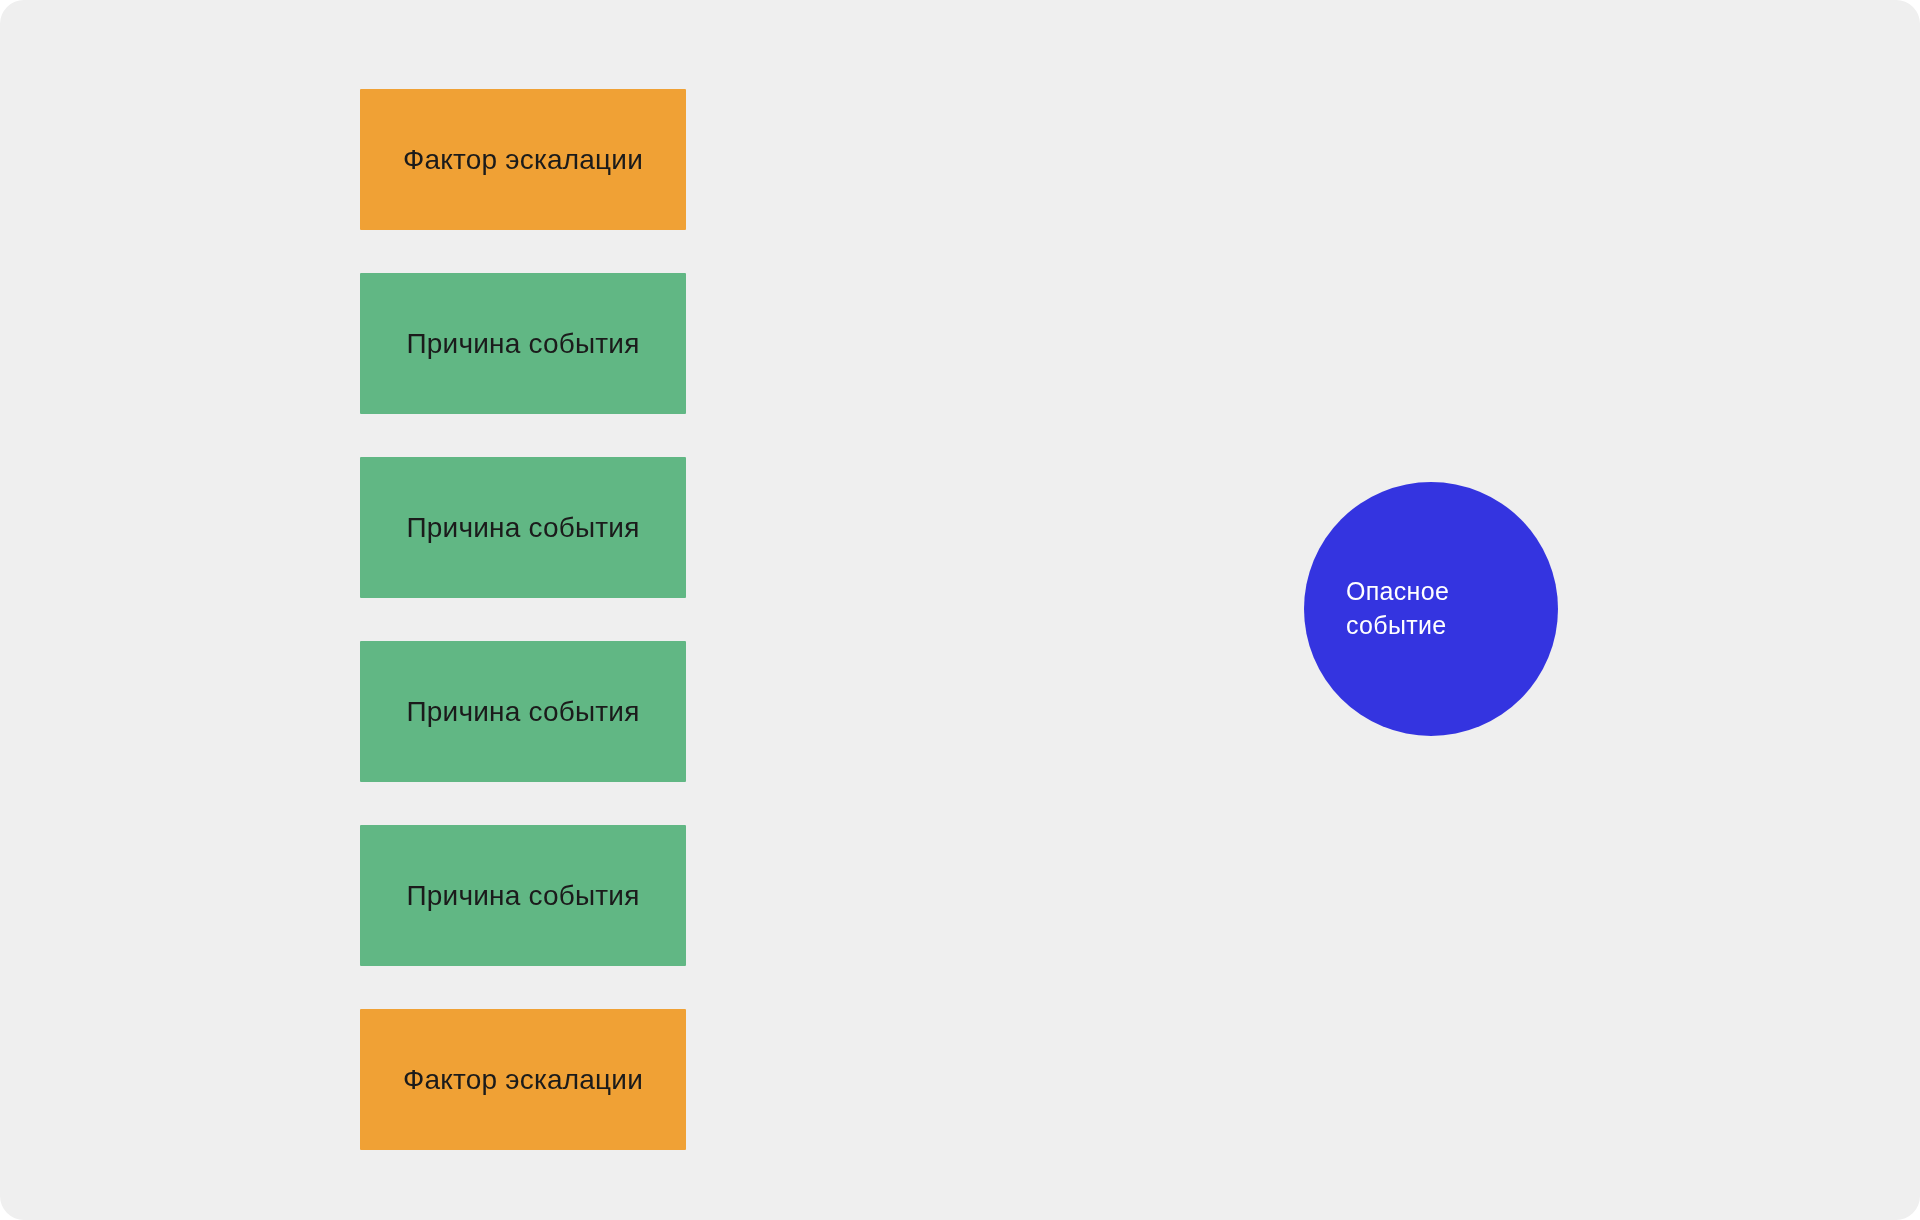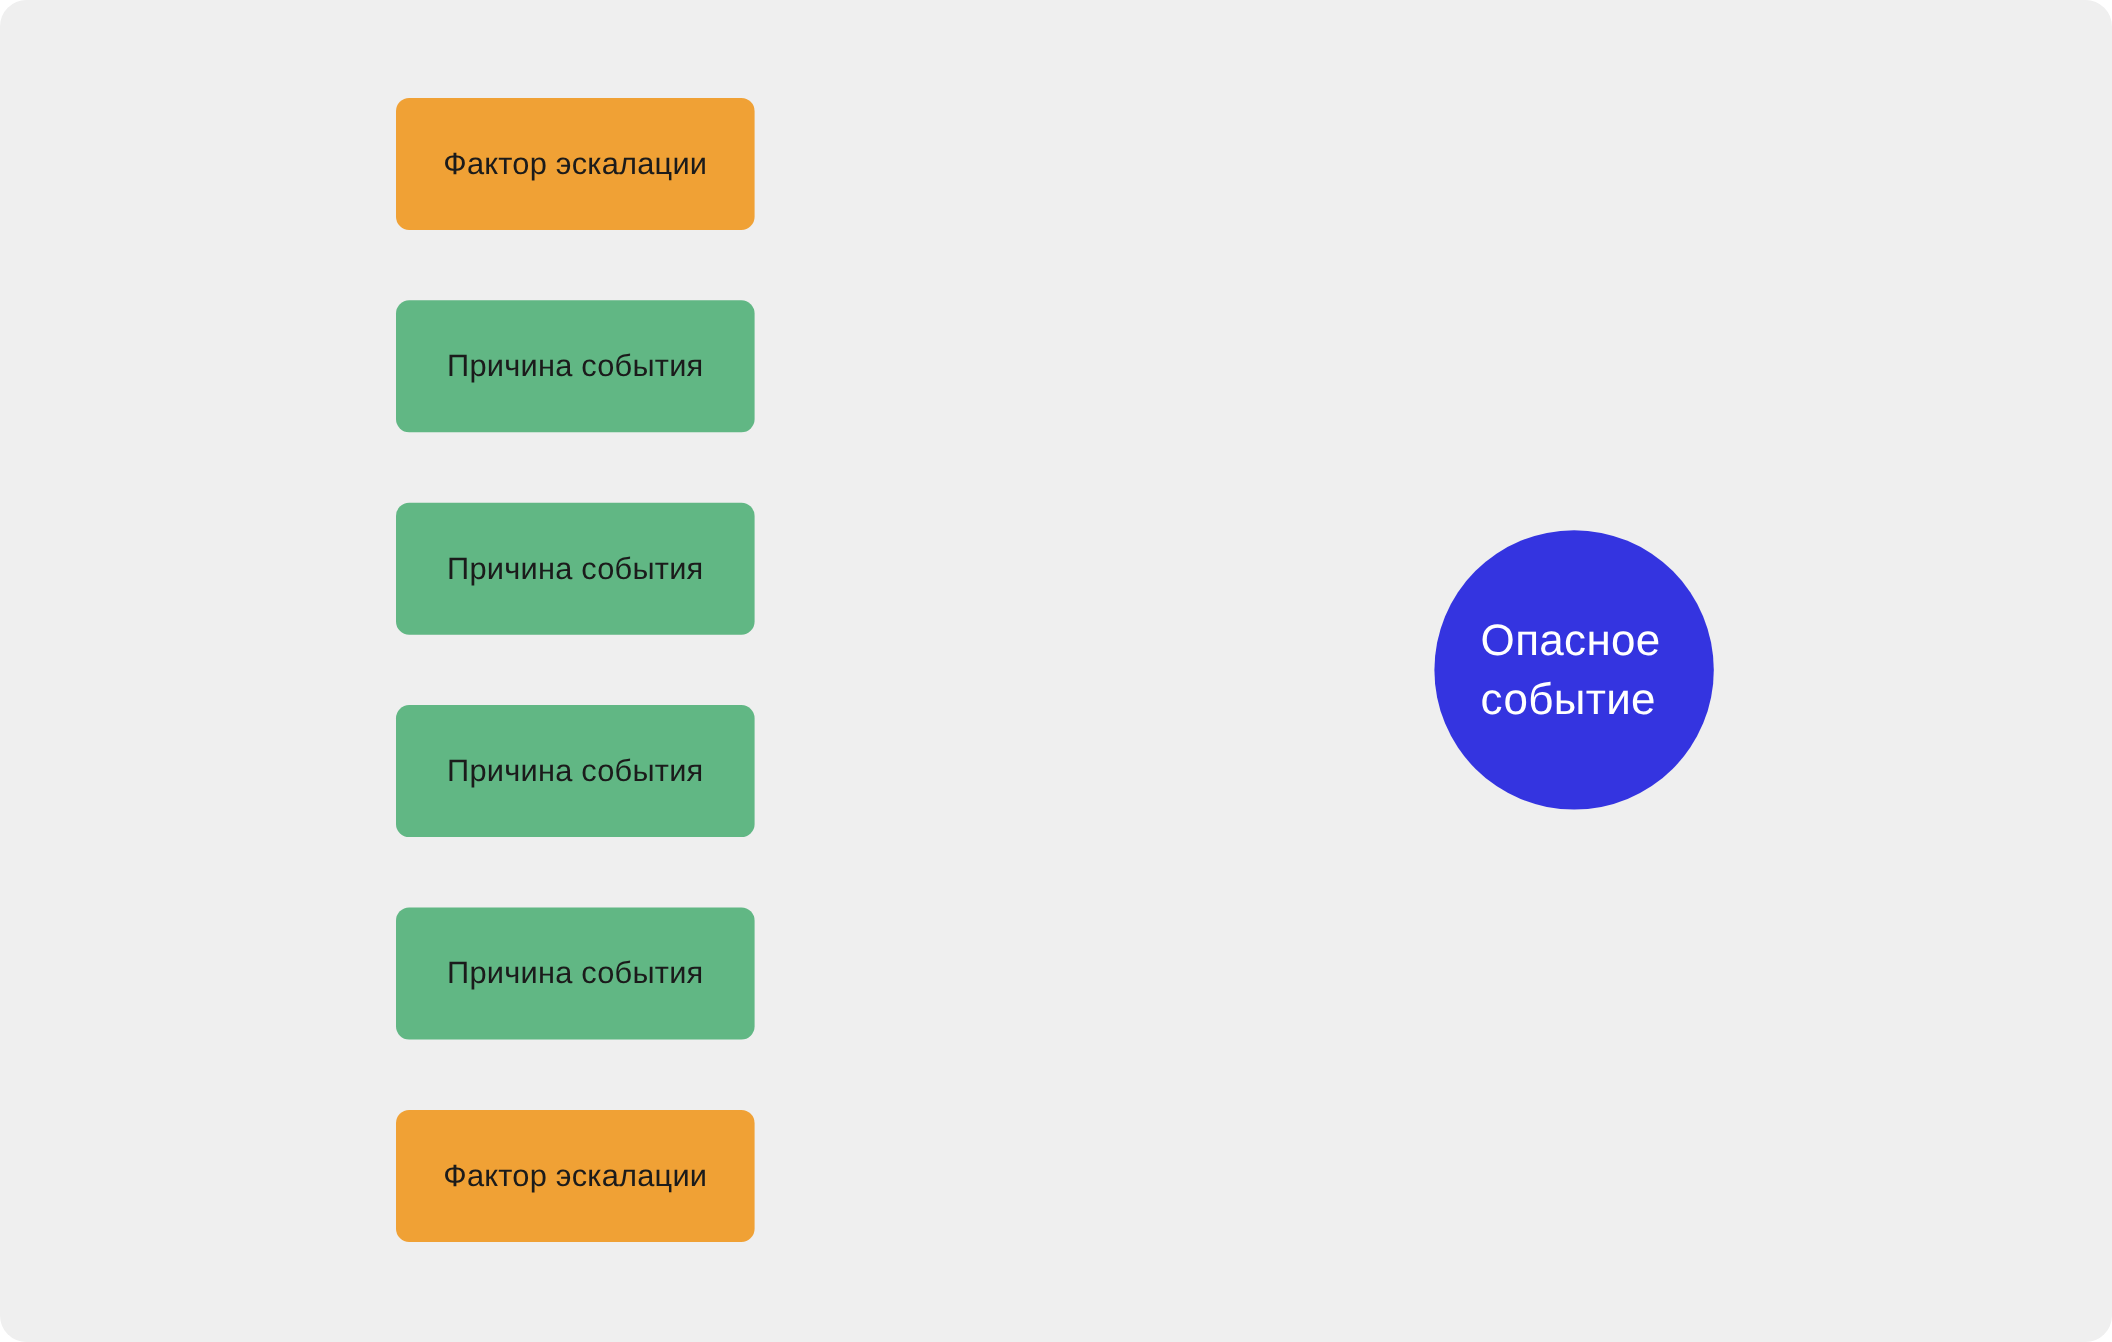--- a/index.html
+++ b/index.html
@@ -13,22 +13,22 @@
   }
   .canvas {
     position: absolute;
     inset: 0;
     border-radius: 24px;
   }
   .node {
     position: absolute;
     left: 360px;
     width: 326px;
-    height: 120px;
-    border-radius: 12px;
+    height: 141px;
+    border-radius: 1px;
     display: flex;
     align-items: center;
     justify-content: center;
   }
   .node .node-label {
     font-size: 28px;
     font-weight: 500;
     letter-spacing: 0.2px;
     white-space: nowrap;
   }
@@ -43,21 +43,21 @@
     left: 1304px;
     top: 482px;
     width: 254px;
     height: 254px;
     border-radius: 50%;
     display: flex;
     align-items: center;
     justify-content: center;
   }
   .event-label {
-    font-size: 40px;
+    font-size: 25px;
     font-weight: 500;
     line-height: 1.35;
     letter-spacing: 0.3px;
     max-width: 170px;
     text-align: left;
   }
 </style>
 </head>
 <body>
 

